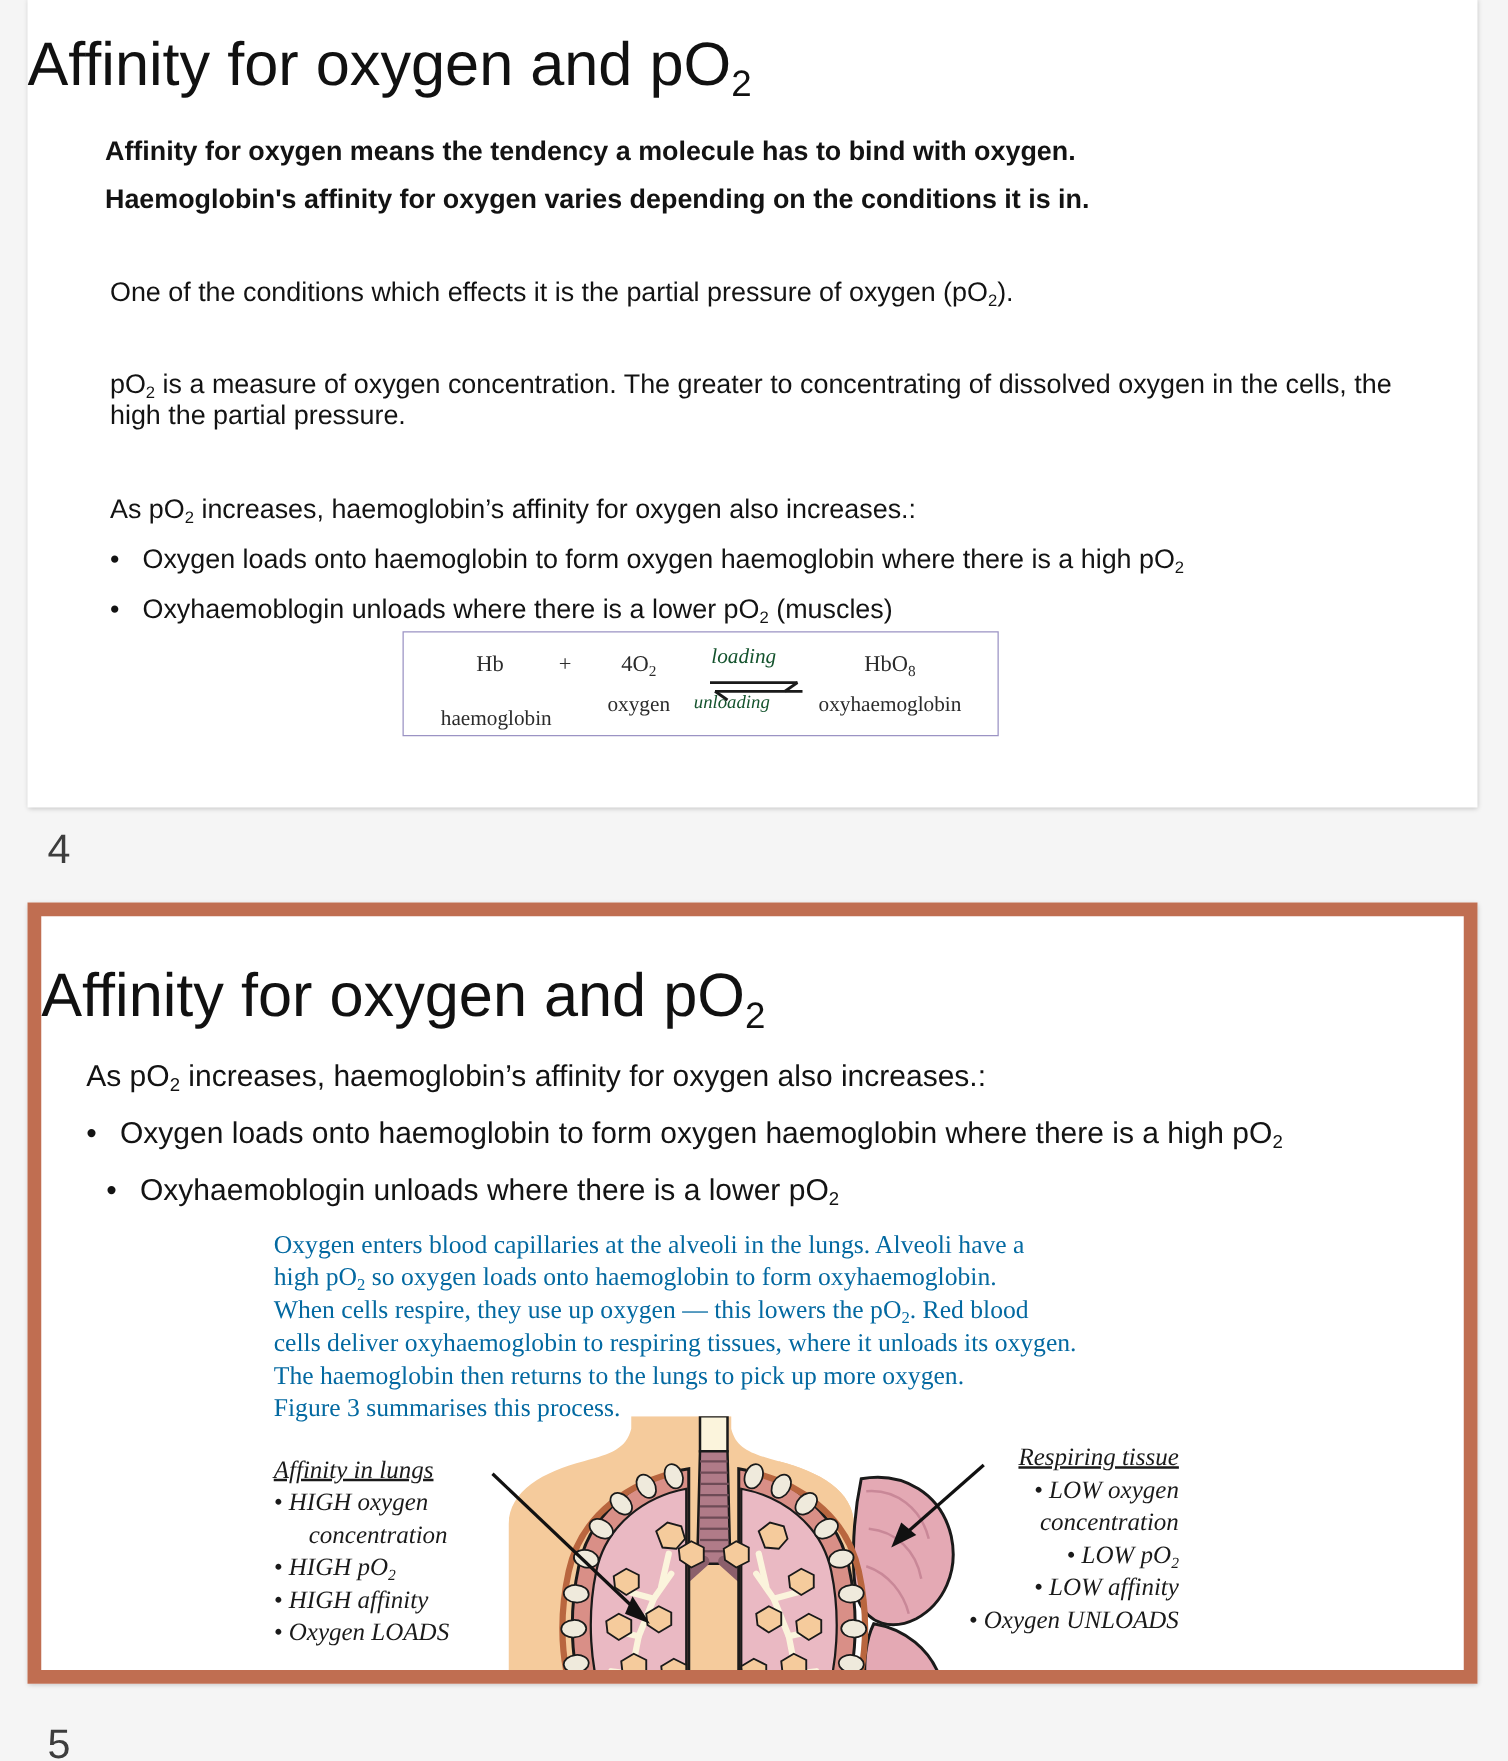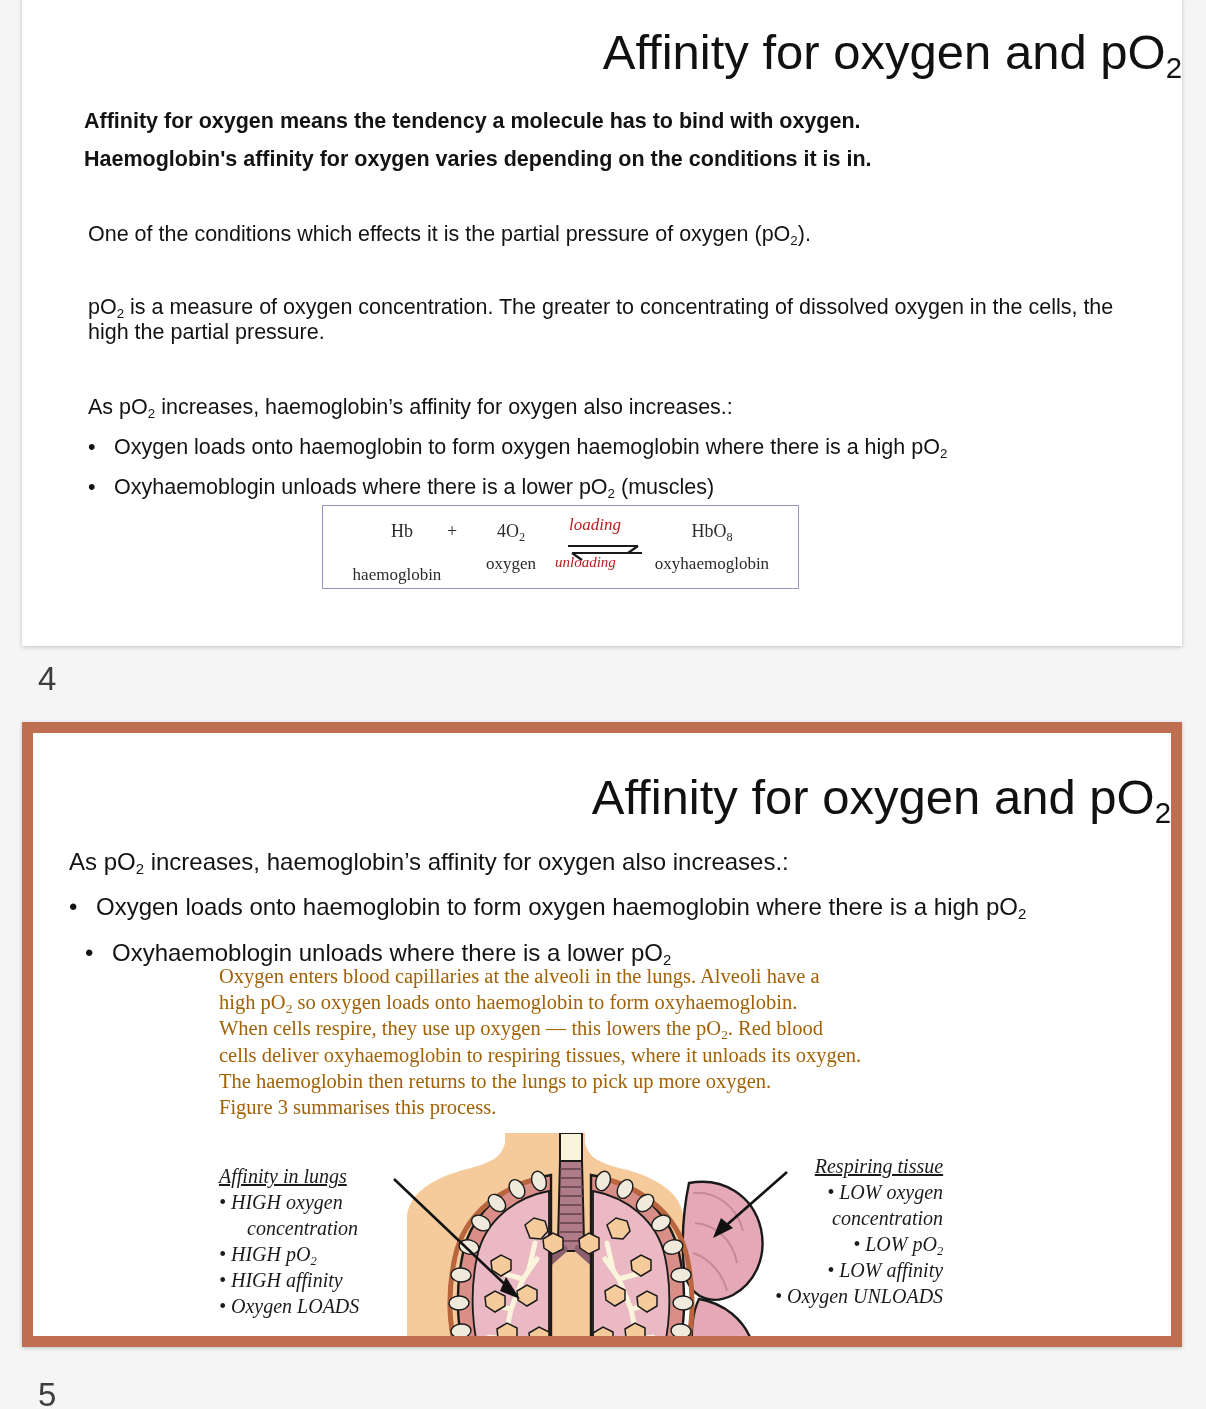--- a/index.html
+++ b/index.html
@@ -55,21 +55,21 @@
     font-weight: 300;
     letter-spacing: 0.5px;
   }
   #slide-num-4 { left: 38px; top: 660px; }
   #slide-num-5 { left: 38px; top: 1376px; }
 
   
   .slide-title {
     position: absolute;
     width: 100%;
-    text-align: right;
+    text-align: left;
     font-family: "Liberation Sans", sans-serif;
     font-weight: 400;
     color: #111111;
     font-size: 49px;
     letter-spacing: 0px;
     white-space: nowrap;
   }
   #title-4 { top: 26px; left: 0; }
   #title-5 { top: 36px; left: 0; }
   .slide-title sub {
@@ -148,32 +148,32 @@
     white-space: nowrap;
   }
   .eq-top { font-size: 18px; top: 15px; }
   .eq-bot { font-size: 17px; top: 48px; }
   .eq-cell sub {
     font-size: 0.68em;
     vertical-align: baseline;
     position: relative;
     top: 0.30em;
   }
-  #eq-hb        { left: 31px;  width: 96px; }
+  #eq-hb        { left: 21px;  width: 96px; }
   #eq-plus      { left: 108px; width: 42px; }
   #eq-o2        { left: 144px; width: 88px; }
   #eq-hbo8      { left: 330px; width: 118px; }
   #eq-haemo     { left: 10px;  width: 128px; margin-top: 11px; }
   #eq-oxygen    { left: 142px; width: 92px; }
   #eq-oxyhaemo  { left: 306px; width: 166px; }
   .eq-italic {
     position: absolute;
     font-family: "Liberation Serif", serif;
     font-style: italic;
-    color: #b91c1c;
+    color: #14532d;
     white-space: nowrap;
   }
   #eq-loading   { left: 246px; top: 9px;  font-size: 17px; }
   #eq-unloading { left: 232px; top: 48px; font-size: 15px; }
   #eq-arrows {
     position: absolute;
     left: 243px;
     top: 33px;
     width: 78px;
     height: 22px;
@@ -200,26 +200,26 @@
     position: relative;
     top: 0.28em;
   }
   #s5-b1 { left: 36px; top: 160px; }
   #s5-b2 { left: 52px; top: 206px; }
 
   
   #textbook-para {
     position: absolute;
     left: 186px;
-    top: 230px;
+    top: 250px;
     width: 760px;
     font-family: "Liberation Serif", serif;
     font-size: 20.5px;
     line-height: 1.28;
-    color: #a16207;
+    color: #0369a1;
   }
   #textbook-para sub {
     font-size: 0.65em;
     vertical-align: baseline;
     position: relative;
     top: 0.30em;
   }
 
   
   .annot {

